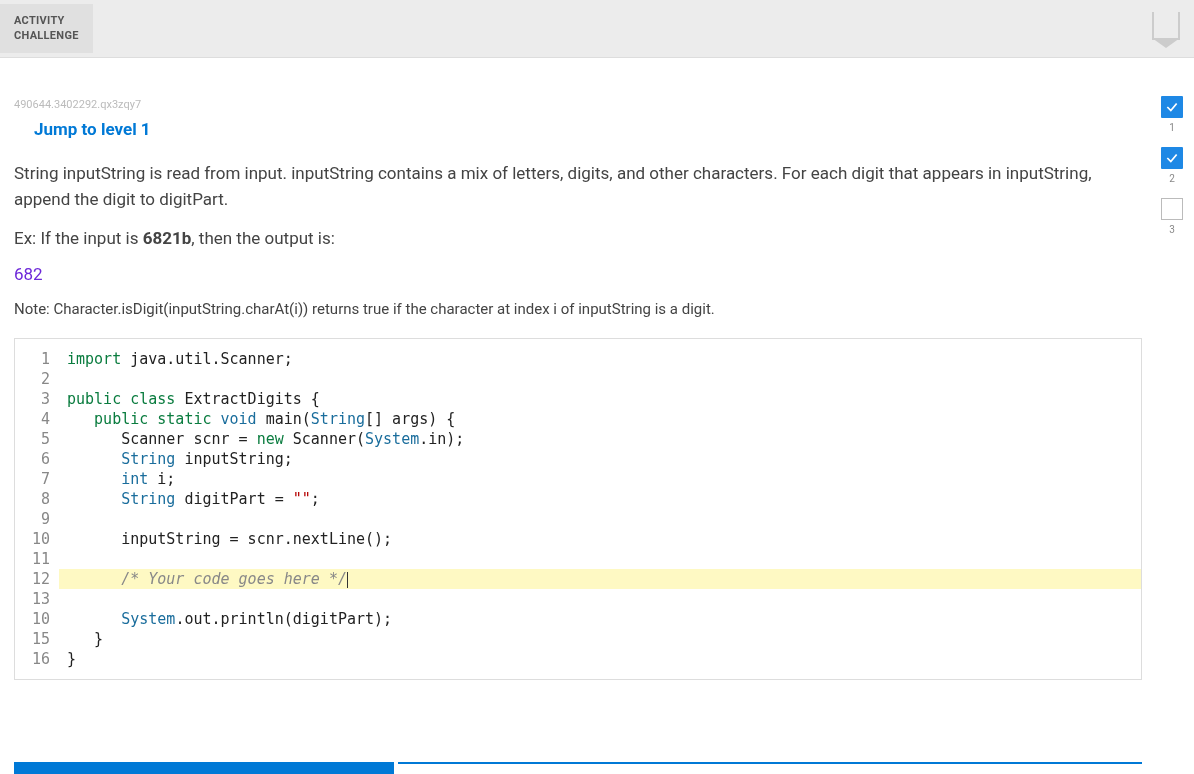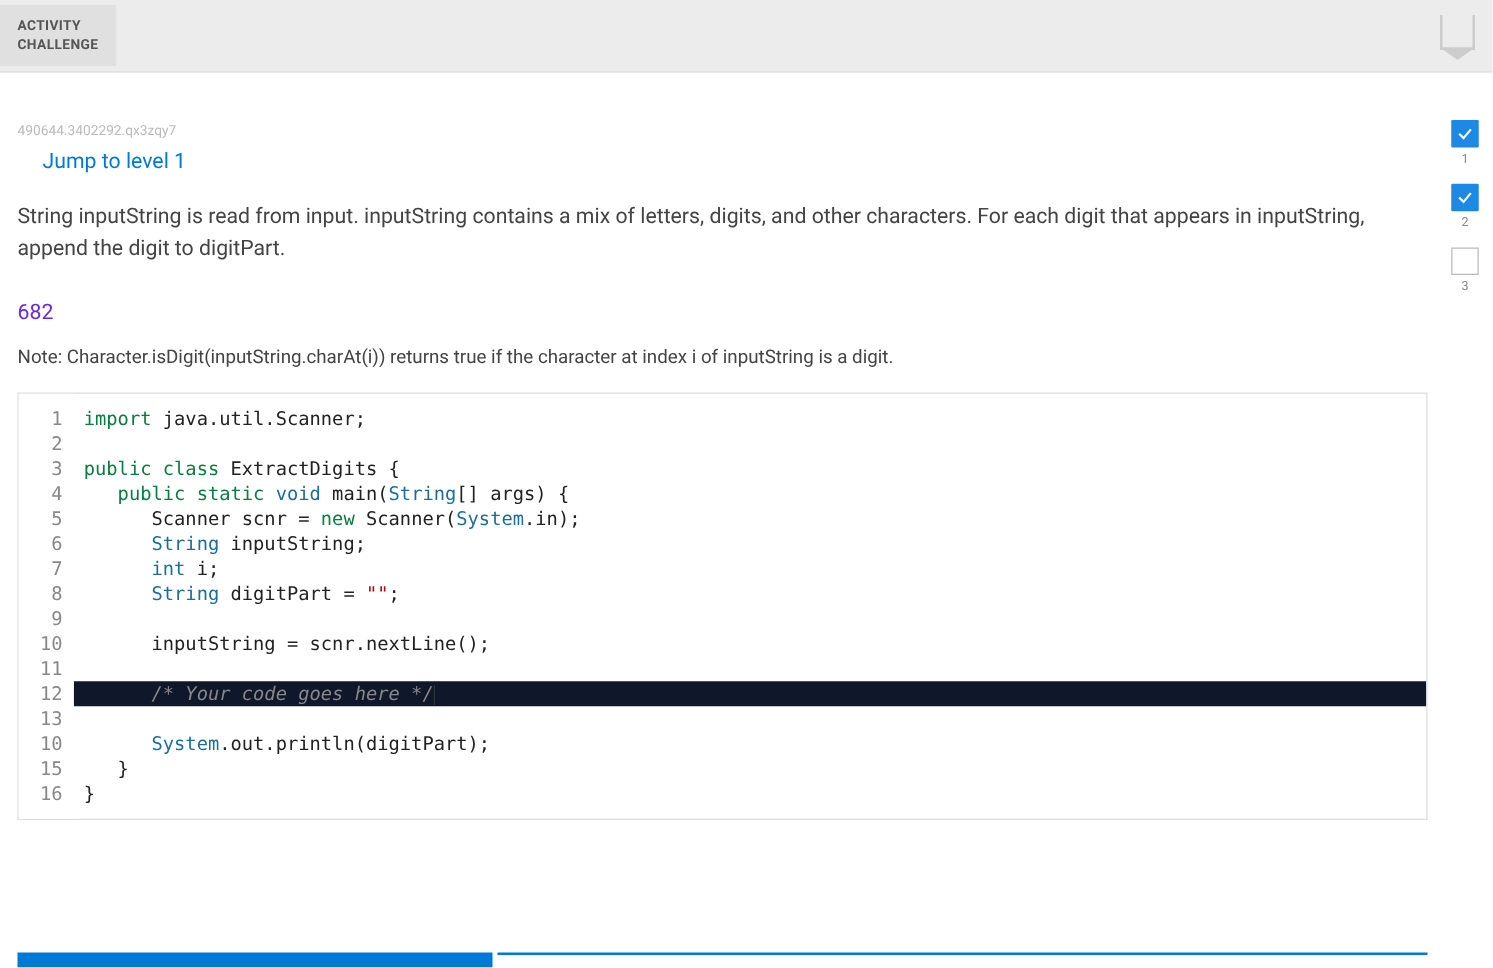--- a/index.html
+++ b/index.html
@@ -70,32 +70,32 @@
       position: relative;
     }
     .hash-text {
       font-size: 11px;
       color: #bbb;
       margin-top: 12px;
       margin-bottom: 8px;
     }
     .jump-link {
       color: #0079d6;
-      font-weight: 400;
+      font-weight: 700;
       font-size: 17px;
       cursor: pointer;
       margin-left: 20px;
       display: inline-block;
       margin-bottom: 22px;
     }
     .instruction-text {
       font-size: 17px;
       color: #444;
       line-height: 1.5;
-      margin-bottom: 28px;
+      margin-bottom: 16px;
     }
     .example-text {
       font-size: 17px;
       color: #444;
       margin-bottom: 16px;
     }
     .bold-inline {
       font-weight: 700;
     }
     .output-text {
@@ -133,21 +133,21 @@
       flex: 1;
       padding: 10px 8px;
       white-space: pre;
       overflow: hidden;
       position: relative;
     }
     .code-line {
       height: 20px;
     }
     .highlighted-line {
-      background: #0f172a;
+      background: #fef9c3;
       margin-left: -8px;
       padding-left: 8px;
       width: calc(100% + 16px);
     }
     .kw { color: #0a7c3f; }
     .type { color: #1a6d9c; }
     .str { color: #b50000; }
     .cm { color: #888; font-style: italic; }
     .plain { color: #222; }
     .cursor-line::after {
@@ -226,20 +226,23 @@
   </div>
 </div>
 
 <div class="content-area">
   <div class="main-content">
     <div class="hash-text">490644.3402292.qx3zqy7</div>
     <div class="jump-link">Jump to level 1</div>
 
     <div class="instruction-text">String inputString is read from input. inputString contains a mix of letters, digits, and other characters. For each digit that appears in inputString, append the digit to digitPart.</div>
 
+    <div class="example-text">
+      <span>Ex: If the input is </span><span class="bold-inline">6821b</span><span>, then the output is:</span>
+    </div>
 
     <div class="output-text">682</div>
 
     <div class="note-text">Note: Character.isDigit(inputString.charAt(i)) returns true if the character at index i of inputString is a digit.</div>
 
     <div class="code-editor">
       <div class="gutter" id="gutter">
           <div class="gutter-line">1</div>
           <div class="gutter-line">2</div>
           <div class="gutter-line">3</div>

